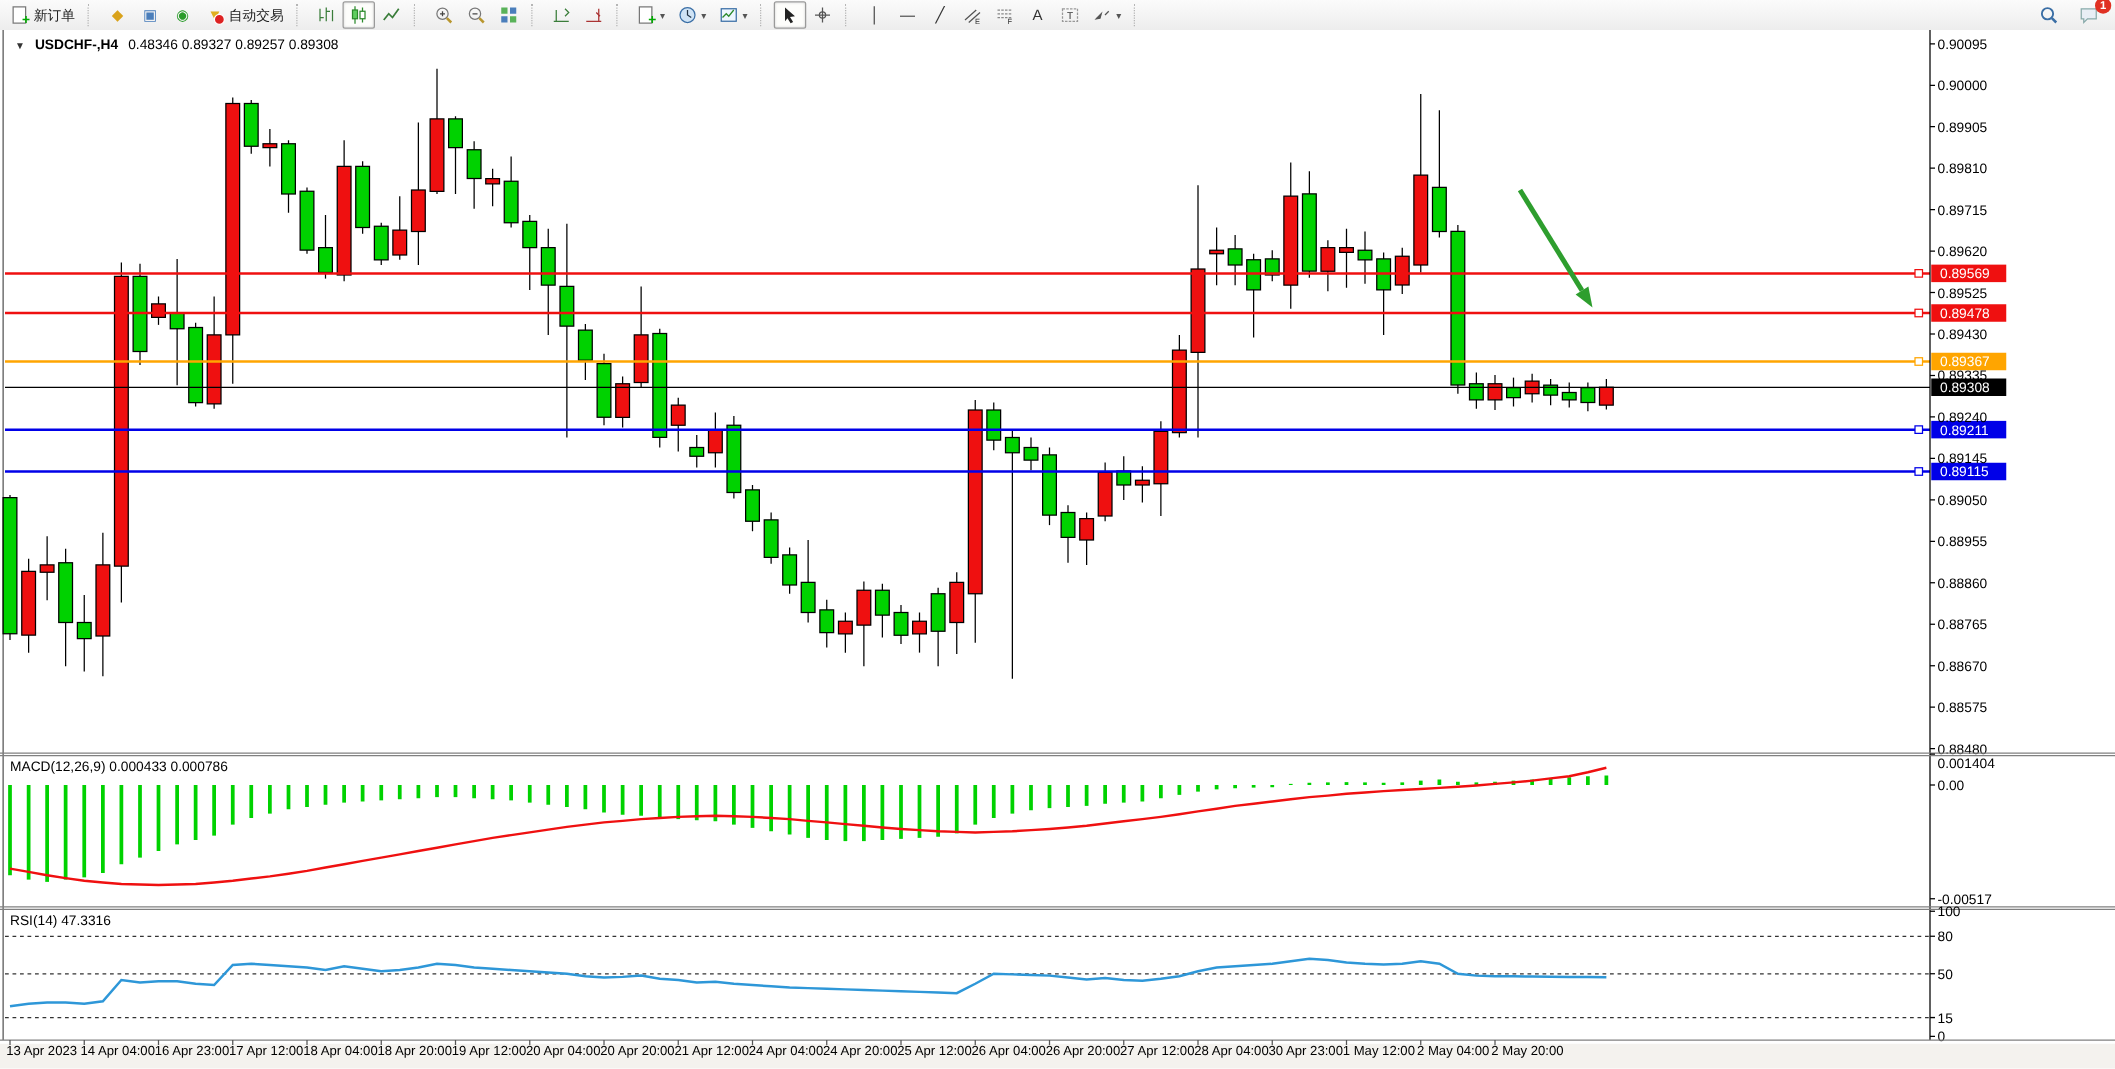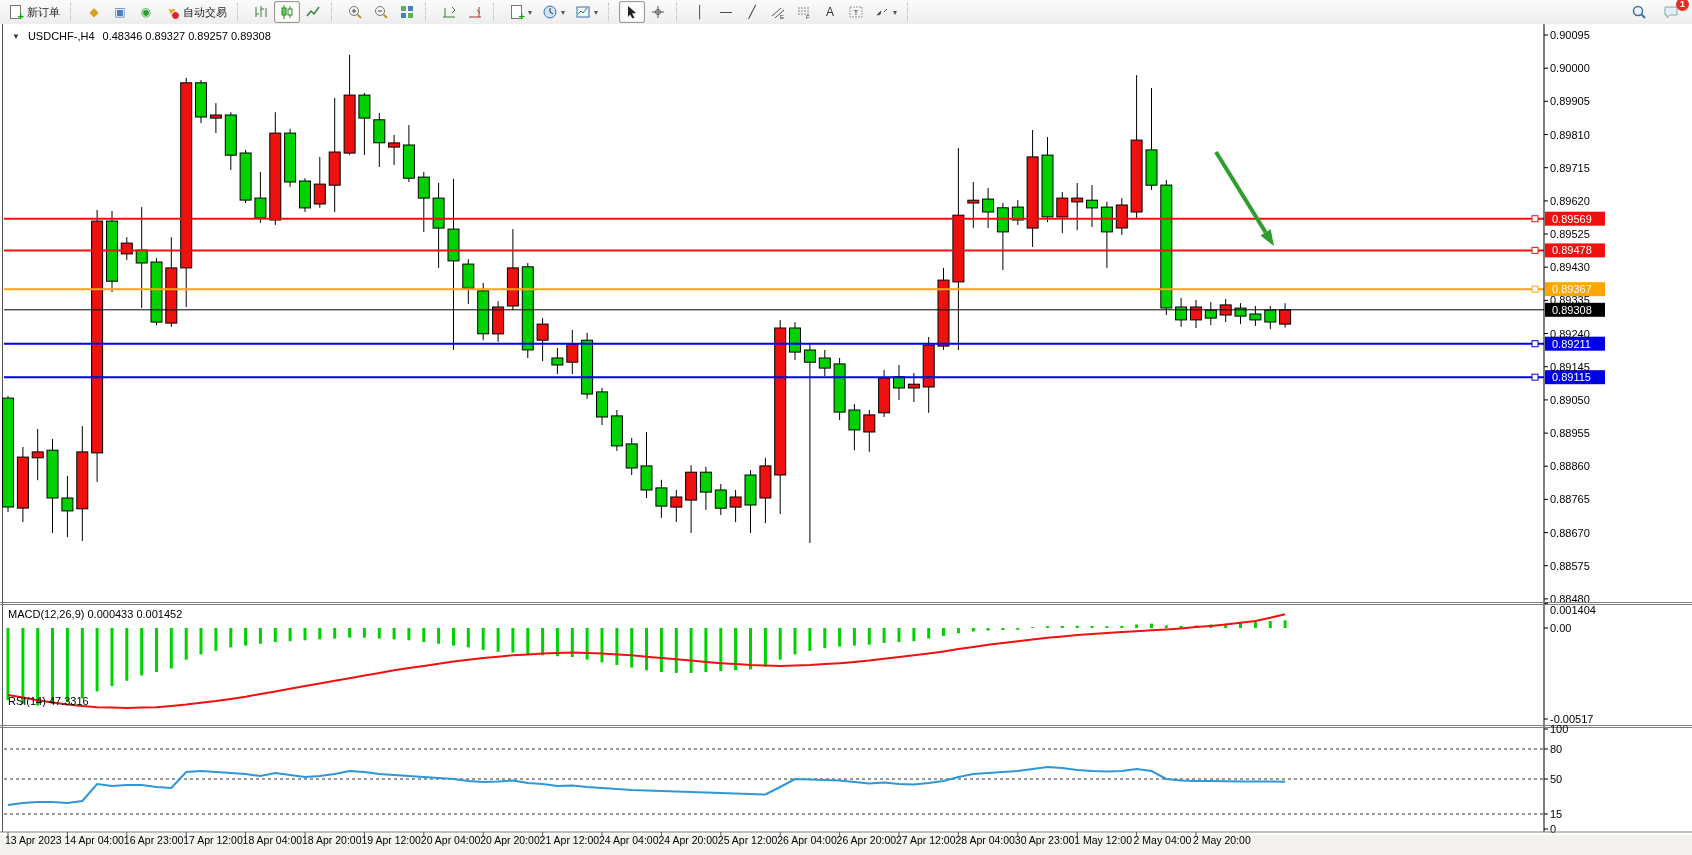--- a/index.html
+++ b/index.html
@@ -628,19 +628,19 @@
           <line x1="1077.2" y1="808" x2="1077.2" y2="812" stroke="#555"></line>
           <text x="1074.2" y="820" font-size="10.5" fill="#000" font-family="Liberation Sans,sans-serif">1 May 12:00</text>
           <line x1="1136.6" y1="808" x2="1136.6" y2="812" stroke="#555"></line>
           <text x="1133.6" y="820" font-size="10.5" fill="#000" font-family="Liberation Sans,sans-serif">2 May 04:00</text>
           <line x1="1196.0" y1="808" x2="1196.0" y2="812" stroke="#555"></line>
           <text x="1193.0" y="820" font-size="10.5" fill="#000" font-family="Liberation Sans,sans-serif">2 May 20:00</text>
         </g>
       </svg>
     <div class="overlay-label" id="symtitle">
       <span class="tri">▼</span>
-      <span style="font-weight:normal;">USDCHF-,H4</span>
+      <span style="font-weight:bold;">USDCHF-,H4</span>
       <span>0.48346 0.89327 0.89257 0.89308</span>
     </div>
-    <div class="overlay-label" id="macdlabel" style="left:8px;top:584px;">MACD(12,26,9) 0.000433 0.001452</div>
-    <div class="overlay-label" id="rsilabel" style="left:8px;top:671px;">RSI(14) 47.3316</div>
+    <div class="overlay-label" id="macdlabel" style="left:8px;top:584px;">MACD(12,26,9) 0.000433 0.000786</div>
+    <div class="overlay-label" id="rsilabel" style="left:8px;top:707px;">RSI(14) 47.3316</div>
   </div>
 </div>
 
 </body></html>

